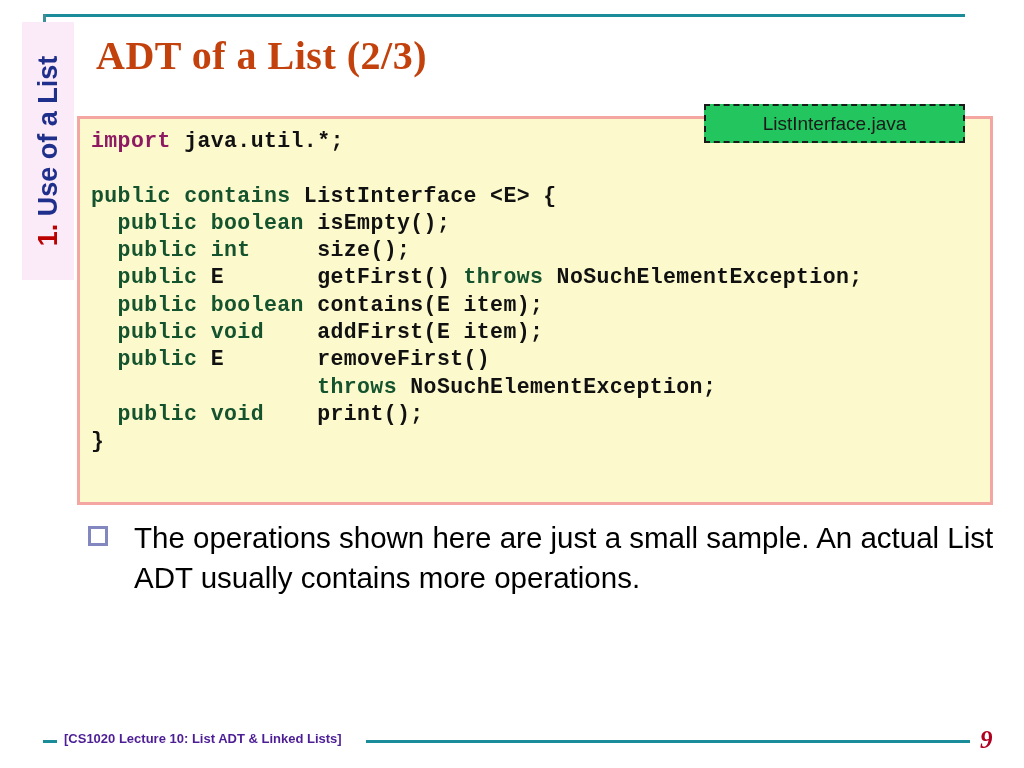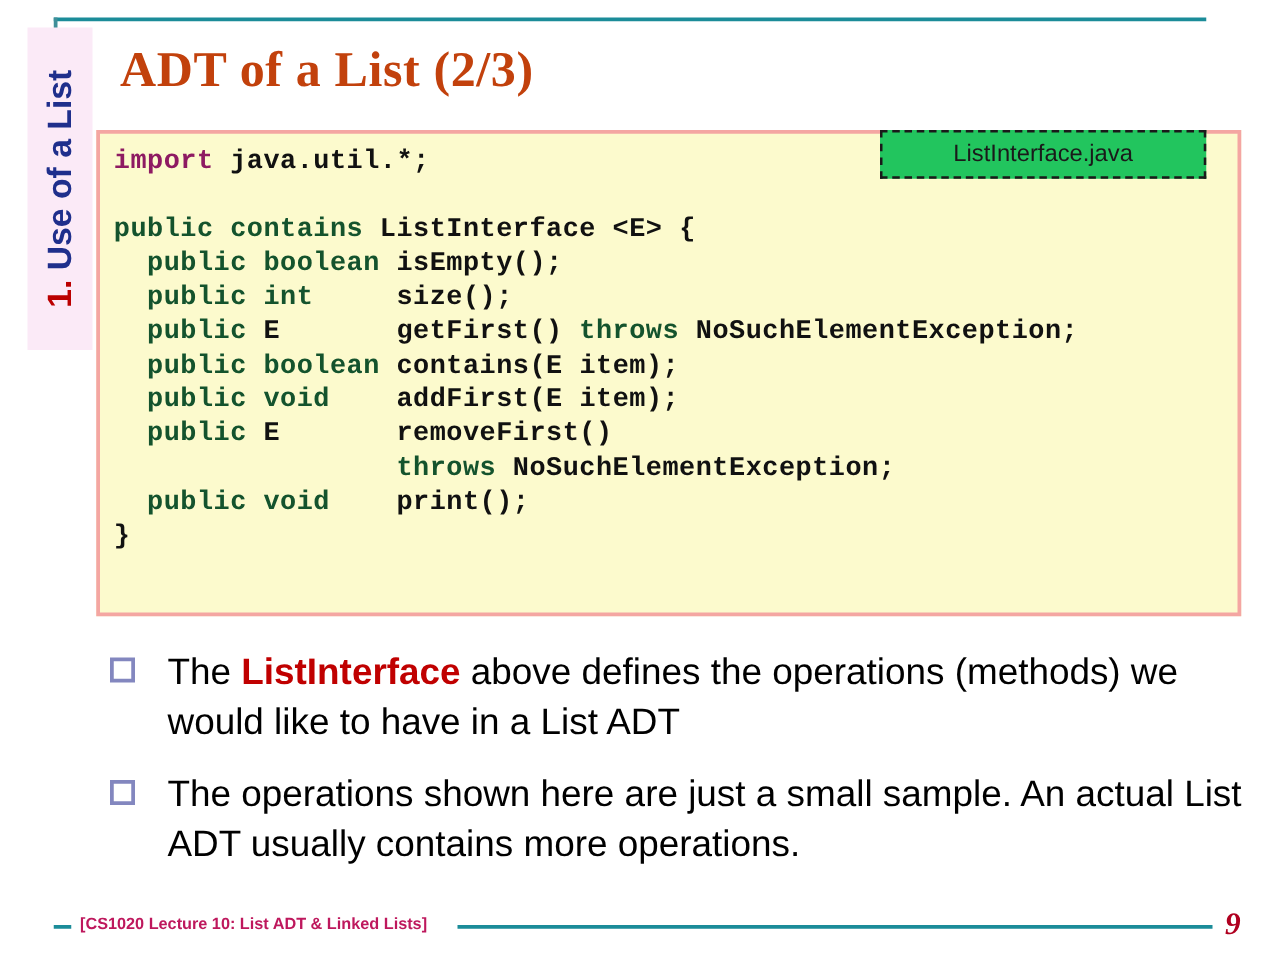--- a/index.html
+++ b/index.html
@@ -67,21 +67,21 @@
     font-size: 40px;
     color: #c2410c;
     letter-spacing: 0.5px;
     white-space: nowrap;
   }
 
   
   #code-block {
     position: absolute;
     left: 77px;
-    top: 104px;
+    top: 116px;
     width: 916px;
     height: 389px;
     background: #fcfacd;
     border: 3px solid #f4a6a2;
     box-sizing: border-box;
   }
   #code-text {
     position: absolute;
     left: 11px;
     top: 9px;
@@ -159,21 +159,21 @@
     height: 3px;
     background: #1b8c99;
   }
   #footer-label {
     position: absolute;
     left: 64px;
     top: 731px;
     font-family: "Liberation Sans", sans-serif;
     font-weight: bold;
     font-size: 13px;
-    color: #be185d;
+    color: #4c1d95;
     white-space: nowrap;
   }
   #footer-rule {
     position: absolute;
     left: 366px;
     top: 740px;
     width: 604px;
     height: 3px;
     background: #1b8c99;
   }
@@ -217,24 +217,20 @@
 }</div>
 </div>
 
 <div id="file-callout">
   <span id="file-callout-label">ListInterface.java</span>
 </div>
 
 <div id="bullet-list">
   <div class="bullet-row">
     <span class="bullet-marker"></span>
-    <span class="bullet-text">The <span class="hl">ListInterface</span> above defines the operations (methods) we would like to have in a List ADT</span>
-  </div>
-  <div class="bullet-row">
-    <span class="bullet-marker"></span>
     <span class="bullet-text">The operations shown here are just a small sample. An actual List ADT usually contains more operations.</span>
   </div>
 </div>
 
 <div id="footer-dash"></div>
 <div id="footer-label">[CS1020 Lecture 10: List ADT &amp; Linked Lists]</div>
 <div id="footer-rule"></div>
 <div id="page-number">9</div>
 
 </body></html>

